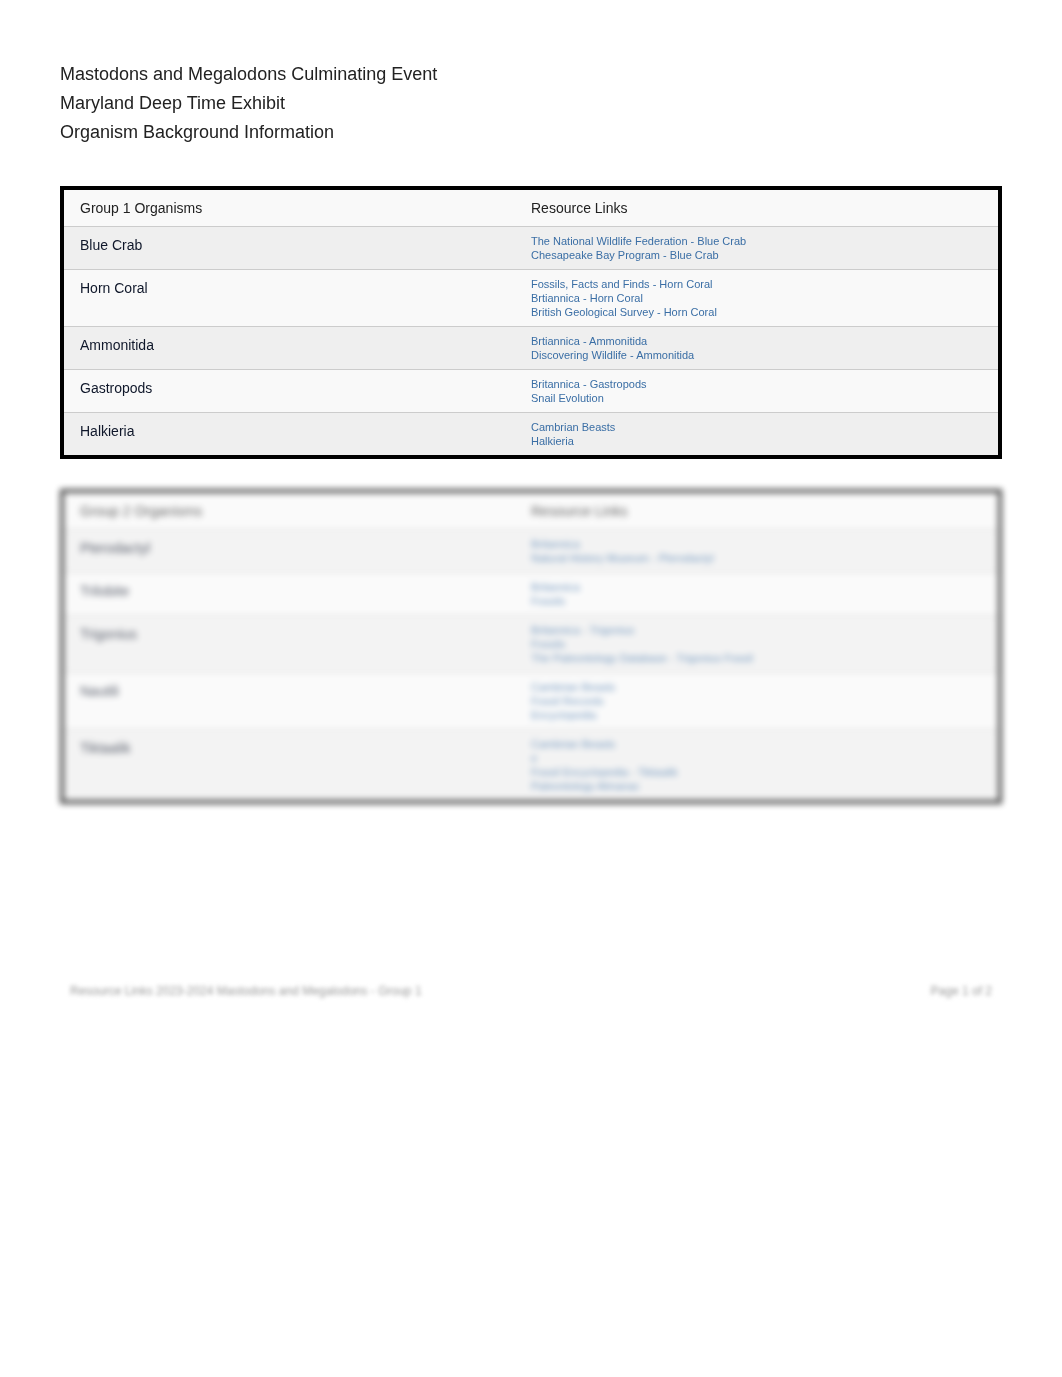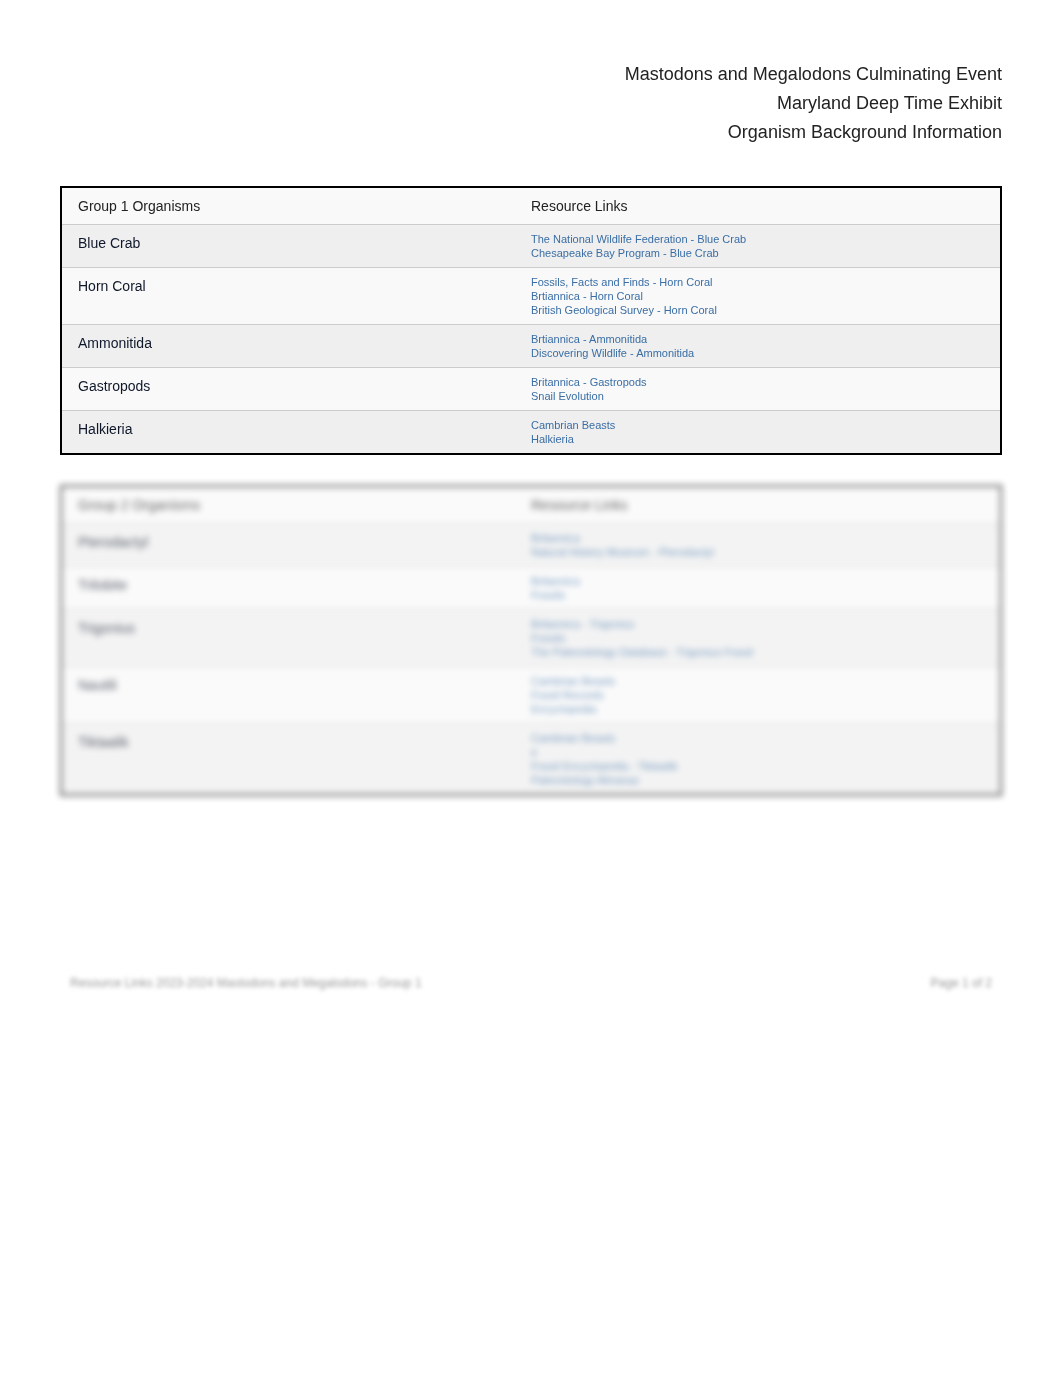--- a/index.html
+++ b/index.html
@@ -7,33 +7,33 @@
       font-family: Arial, sans-serif;
       background: #fff;
       color: #222;
       font-size: 14px;
       width: 1062px;
       min-height: 1377px;
       padding: 40px 60px;
     }
 
     .page-header {
-      text-align: right;
+      text-align: left;
       margin-bottom: 40px;
       margin-top: 20px;
     }
     .page-header h1 {
       font-size: 18px;
       font-weight: normal;
       line-height: 1.6;
       color: #222;
     }
 
     .table-container {
-      border: 2px solid #000000;
+      border: 4px solid #000000;
       margin-bottom: 30px;
       background: #f9f9f9;
     }
 
     .table-header-row {
       display: grid;
       grid-template-columns: 1fr 1fr;
       padding: 10px 16px;
       font-weight: normal;
       color: #222;

